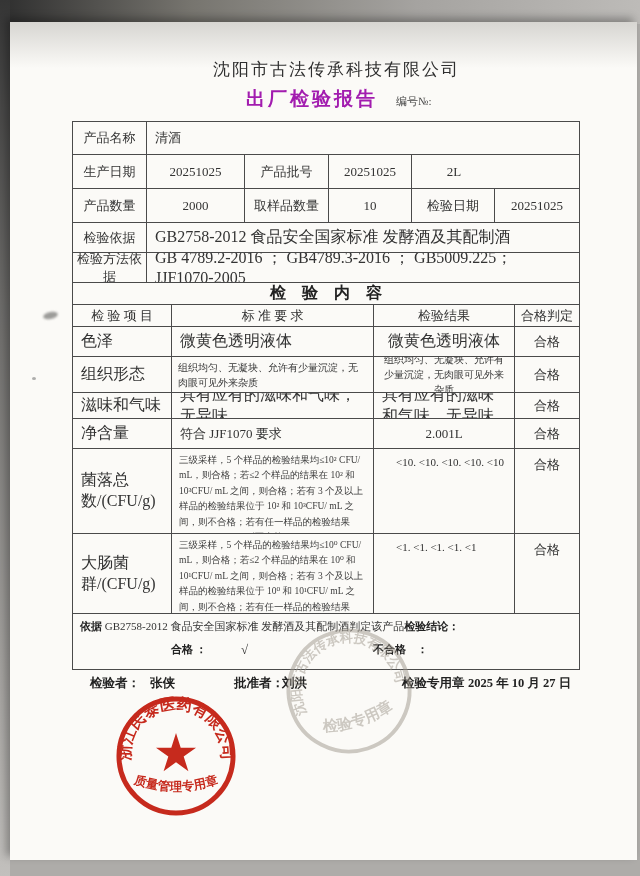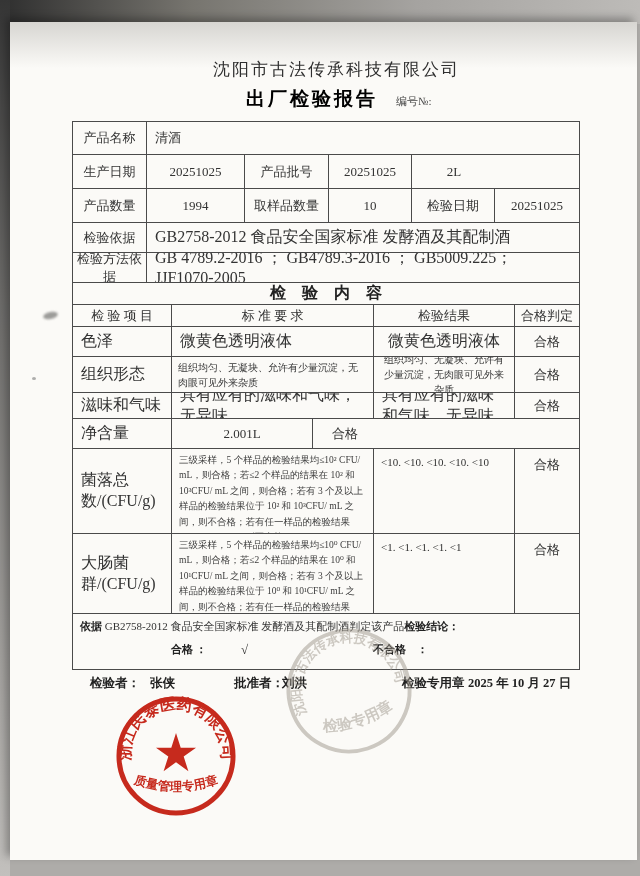--- a/index.html
+++ b/index.html
@@ -9,41 +9,41 @@
         background:linear-gradient(90deg,#2e2e2e,#77756f 30%,#a5a3a0 65%,#bdbbb8);}
   .edge-left{position:absolute;left:0;top:0;width:10px;height:876px;
         background:linear-gradient(180deg,#353535,#6e6d6b 35%,#a3a19e 75%,#c2c0bd);}
   .paper{position:absolute;left:10px;top:22px;width:627px;height:838px;
         background:#fbfaf7;box-shadow:-4px -4px 8px rgba(0,0,0,.30);}
   .paper::before{content:"";position:absolute;inset:0;pointer-events:none;
         background:linear-gradient(180deg,rgba(120,118,112,.28),rgba(255,255,255,0) 46px);}
   .title1{position:absolute;left:0;top:36px;width:100%;padding-left:26px;box-sizing:border-box;
         text-align:center;font-size:17px;letter-spacing:2px;color:#2f2f2f;}
   .title2{position:absolute;left:236px;top:64px;font-size:19px;font-weight:bold;
-        letter-spacing:3px;color:#000000;}
+        letter-spacing:3px;color:#a21caf;}
   .report-no{position:absolute;left:386px;top:72px;font-size:11px;color:#444;}
   
   .doc-table{position:absolute;left:62px;top:99px;width:506px;border:1px solid #4a4a4a;
         box-sizing:content-box;background:transparent;}
   .trow{display:flex;border-top:1px solid #4a4a4a;box-sizing:border-box;}
   .trow:first-child{border-top:none;}
   .c{box-sizing:border-box;display:flex;align-items:center;justify-content:center;
         text-align:center;font-size:13px;color:#333;overflow:hidden;border-left:1px solid #4a4a4a;}
   .c:first-child{border-left:none;}
   .lft{justify-content:flex-start;text-align:left;padding:2px 8px;}
   .small{font-size:16px;}
   .w73{width:73px;flex:none;} .w98{width:98px;flex:none;} .w84{width:84px;flex:none;}
   .w83{width:83px;flex:none;} .w85{width:85px;flex:none;} .w202{width:202px;flex:none;}
   .w141{width:141px;flex:none;} .w65{width:65px;flex:none;} .grow{flex:1;}
   .h32{height:32px;} .h34{height:34px;} .h30{height:30px;} .h22{height:22px;}
   .h36{height:36px;} .h26{height:26px;} .h85{height:85px;} .h80{height:80px;} .h56{height:56px;}
   .secttl{font-size:16px;font-weight:bold;color:#222;}
   .micro{display:block;font-size:9.5px;line-height:1.62;padding:4px 7px;text-align:left;color:#3c3c3c;}
   .topalign{align-items:flex-start;padding-top:7px;}
-  .resmicro{justify-content:flex-start;text-align:right;padding-left:7px;font-size:11px;}
+  .resmicro{justify-content:flex-start;text-align:right;padding-left:22px;font-size:11px;}
   .wrapcell{font-size:10px;line-height:1.5;padding:2px 6px;}
   .concl{position:relative;display:block;padding:5px 7px;font-size:11px;text-align:left;}
   .concl .b{font-weight:bold;color:#222;}
   .concl .l2{position:absolute;top:28px;left:0;width:100%;}
   .concl .pass{position:absolute;left:98px;font-weight:bold;color:#222;}
   .concl .mark{position:absolute;left:168px;font-size:13px;color:#333;}
   .concl .fail{position:absolute;left:300px;font-weight:bold;color:#222;}
   .sig-row{position:absolute;left:62px;top:653px;width:506px;height:20px;font-size:12.5px;
         font-weight:bold;color:#222;}
   .sig-row span{position:absolute;top:0;font-family:Liberation Serif, serif;}
@@ -81,21 +81,21 @@
       <div class="trow h34">
         <div class="c w73">生产日期</div>
         <div class="c w98">20251025</div>
         <div class="c w84">产品批号</div>
         <div class="c w83">20251025</div>
         <div class="c w85">2L</div>
       </div>
 
       <div class="trow h34">
         <div class="c w73">产品数量</div>
-        <div class="c w98">1994</div>
+        <div class="c w98">2000</div>
         <div class="c w84">取样品数量</div>
         <div class="c w83">10</div>
         <div class="c w83">检验日期</div>
         <div class="c w85">20251025</div>
       </div>
 
       <div class="trow h30">
         <div class="c w73">检验依据</div>
         <div class="c grow lft small">GB2758-2012 食品安全国家标准 发酵酒及其配制酒</div>
       </div>
@@ -132,20 +132,21 @@
 
       <div class="trow h26">
         <div class="c w98 lft small">滋味和气味</div>
         <div class="c w202 lft small">具有应有的滋味和气味，无异味</div>
         <div class="c w141 lft small">具有应有的滋味和气味，无异味</div>
         <div class="c w65">合格</div>
       </div>
 
       <div class="trow h30">
         <div class="c w98 lft small">净含量</div>
+        <div class="c w202 lft">符合 JJF1070 要求</div>
         <div class="c w141">2.001L</div>
         <div class="c w65">合格</div>
       </div>
 
       <div class="trow h85">
         <div class="c w98 lft small">菌落总数/(CFU/g)</div>
         <div class="c w202 micro">三级采样，5 个样品的检验结果均≤10² CFU/ mL，则合格；若≤2 个样品的结果在 10² 和 10³CFU/ mL 之间，则合格；若有 3 个及以上样品的检验结果位于 10² 和 10³CFU/ mL 之间，则不合格；若有任一样品的检验结果&gt;10³ CFU/ mL，则不合格</div>
         <div class="c w141 topalign resmicro">&lt;10. &lt;10. &lt;10. &lt;10. &lt;10</div>
         <div class="c w65 topalign">合格</div>
       </div>

